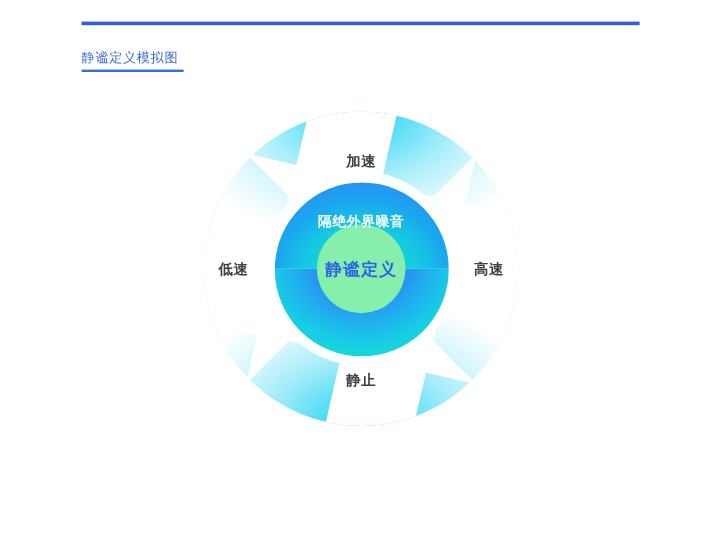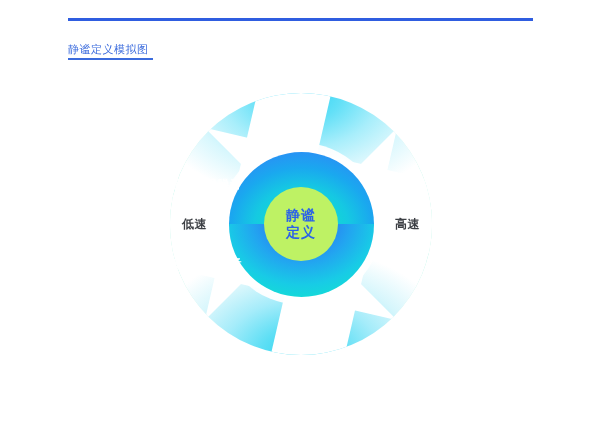--- a/index.html
+++ b/index.html
@@ -143,42 +143,43 @@
   
   .center-hole {
     position: absolute;
     left: 50%;
     top: 50%;
     width: 74px;
     height: 74px;
     margin-left: -37px;
     margin-top: -37px;
     border-radius: 50%;
-    background: #bef264;
+    background: #86efac;
     display: flex;
-    flex-direction: column;
+    flex-direction: row;
     align-items: center;
     justify-content: center;
   }
   .center-line {
     font-size: 14px;
     font-weight: bold;
     color: #2b62e8;
     line-height: 17px;
     letter-spacing: 1px;
   }
 
   
   .ring-label {
     position: absolute;
     font-size: 11.5px;
     font-weight: bold;
     color: #ffffff;
     white-space: nowrap;
     letter-spacing: 0.5px;
+    text-align: center;
   }
   .ring-label.top    { left: 0; right: 0; top: 84px; }
   .ring-label.bottom { left: 0; right: 0; top: 163px; }
 
   .outer-label {
     position: absolute;
     font-size: 12px;
     font-weight: bold;
     color: #3c3f44;
     white-space: nowrap;
@@ -206,28 +207,29 @@
     <div class="quad quad-bottom"></div>
 
     <div class="wedge w1"></div>
     <div class="wedge w2"></div>
     <div class="wedge w3"></div>
     <div class="wedge w4"></div>
 
     <div class="outer-fade"></div>
   </div>
 
+  <div class="outer-label top">加速</div>
   <div class="outer-label right">高速</div>
+  <div class="outer-label bottom">静止</div>
   <div class="outer-label left">低速</div>
 
   <div class="inner-disc">
     <div class="inner-half inner-top"></div>
     <div class="inner-half inner-bottom"></div>
 
     <div class="center-hole">
       <div class="center-line">静谧</div>
       <div class="center-line">定义</div>
     </div>
   </div>
 
   <div class="ring-label top">隔绝外界噪音</div>
-  <div class="ring-label bottom">控制自身噪音</div>
 </div>
 
 </body></html>

